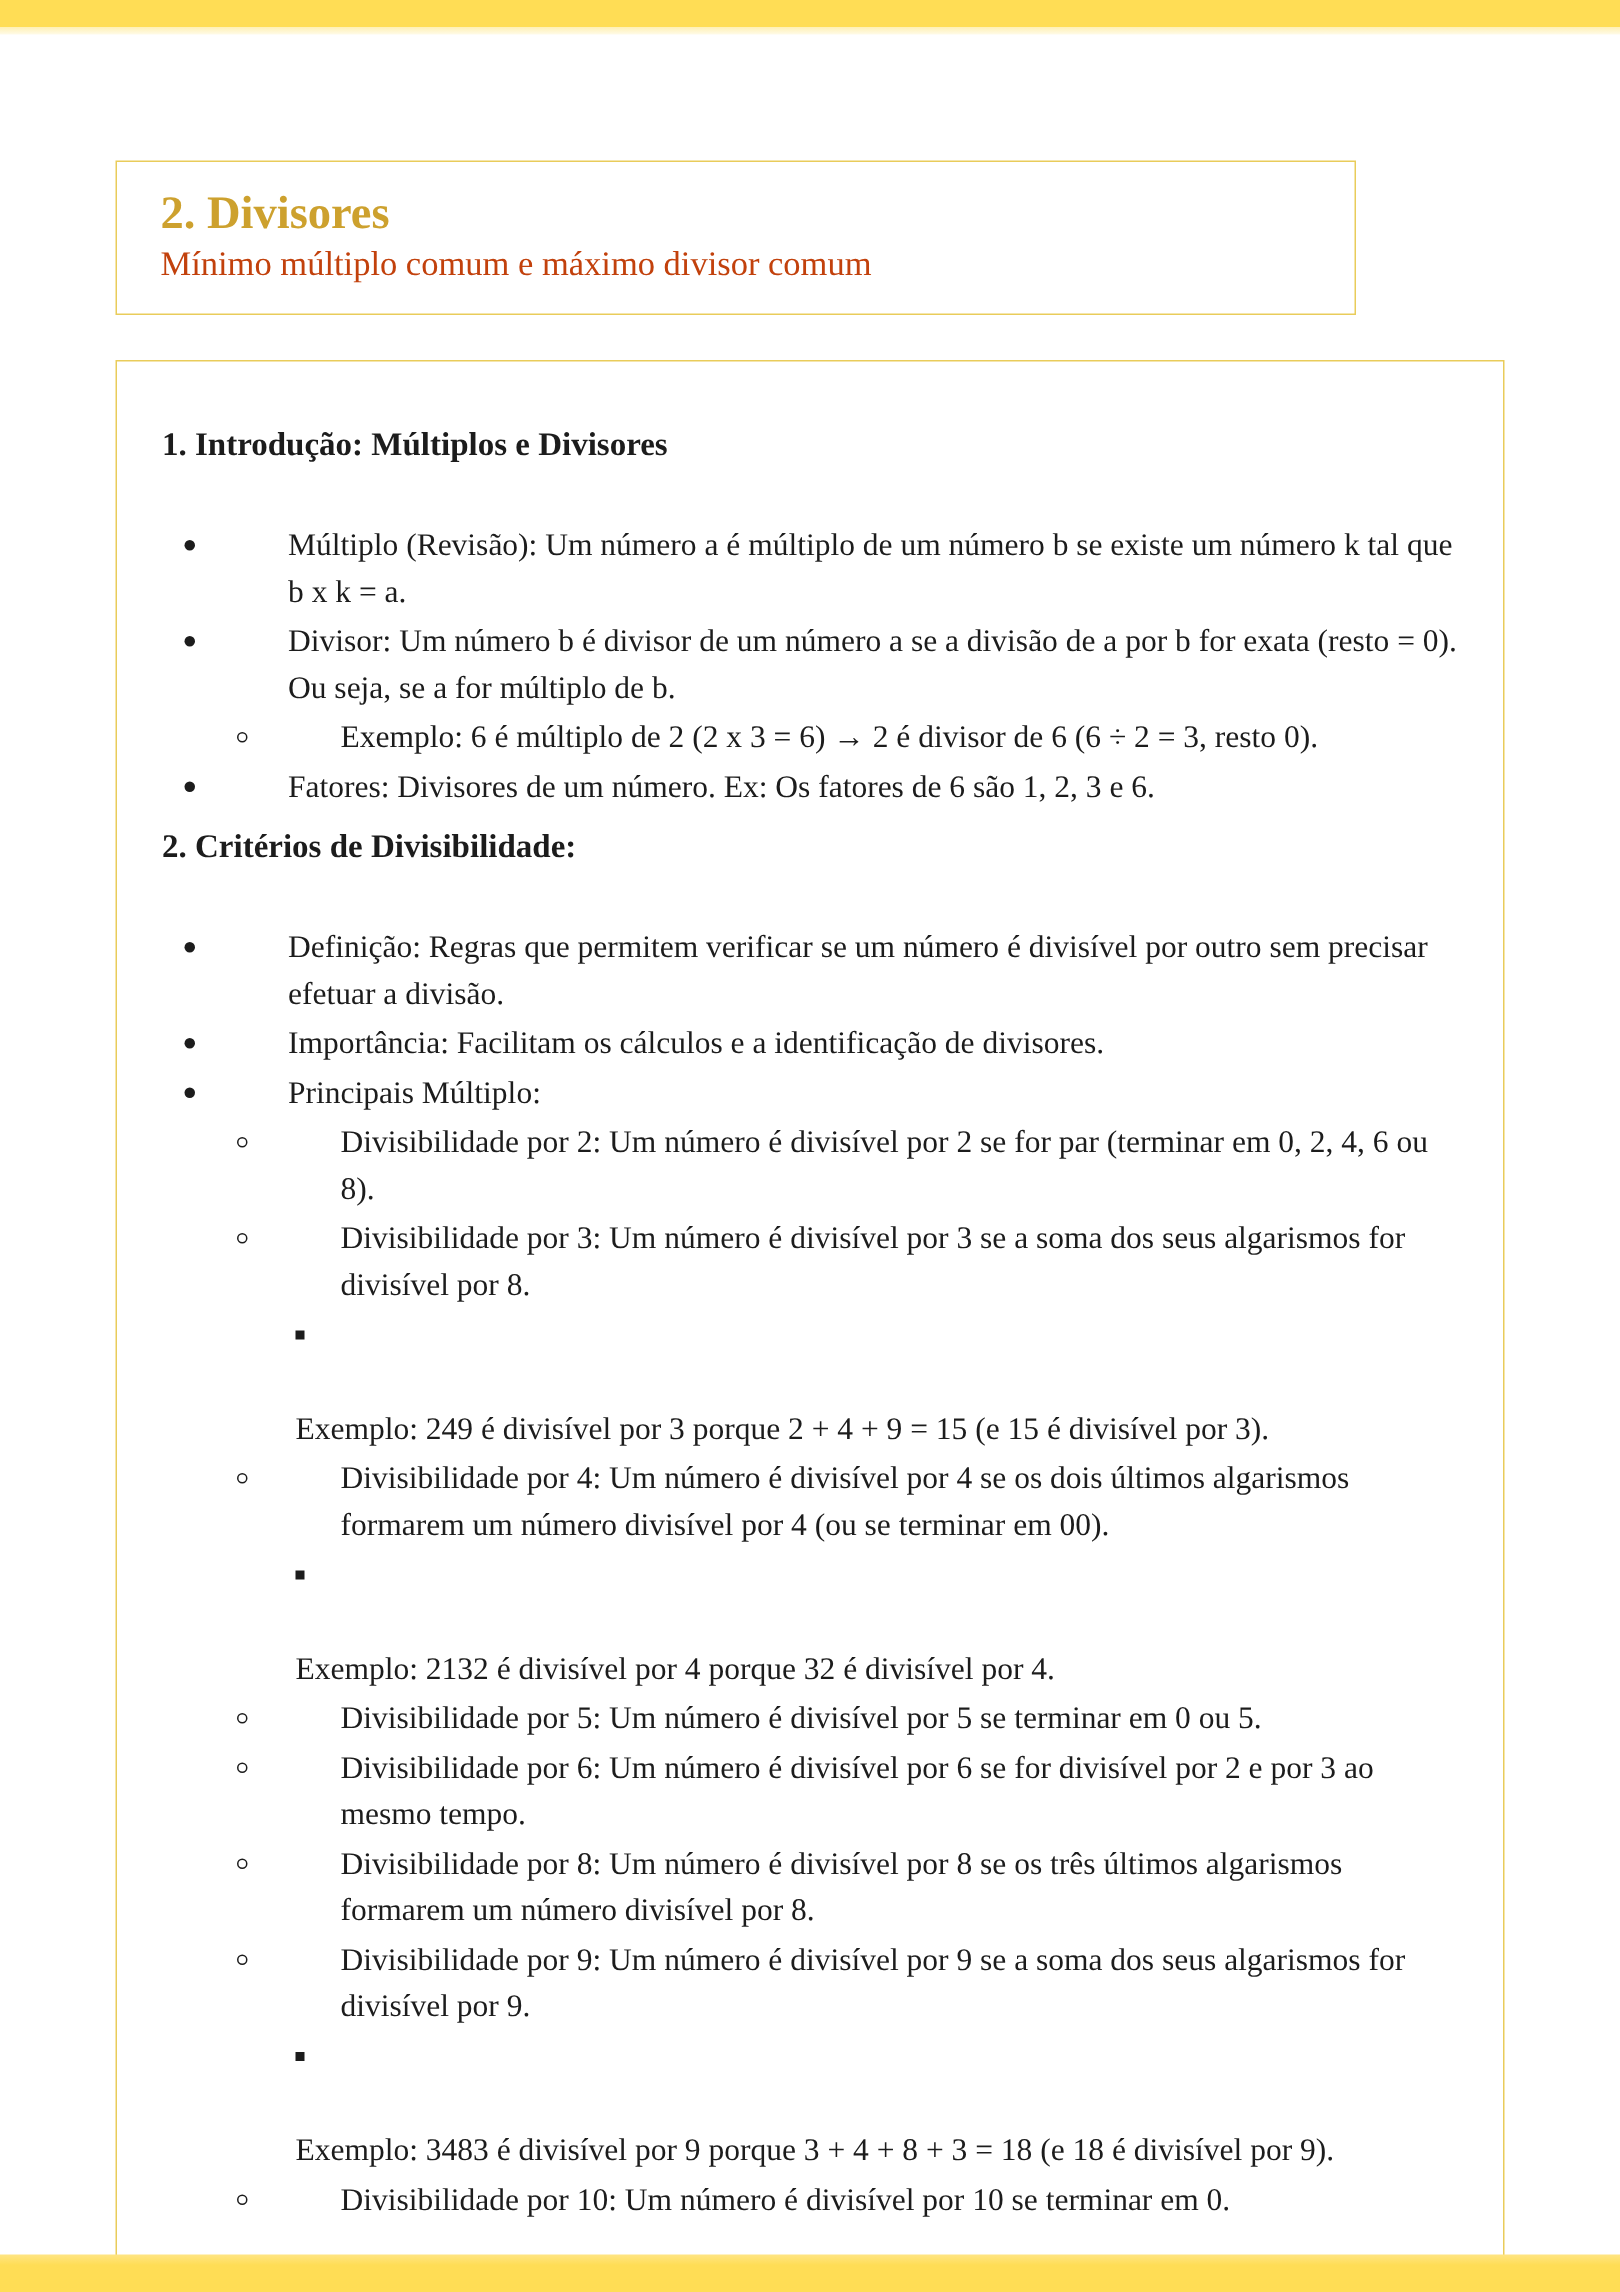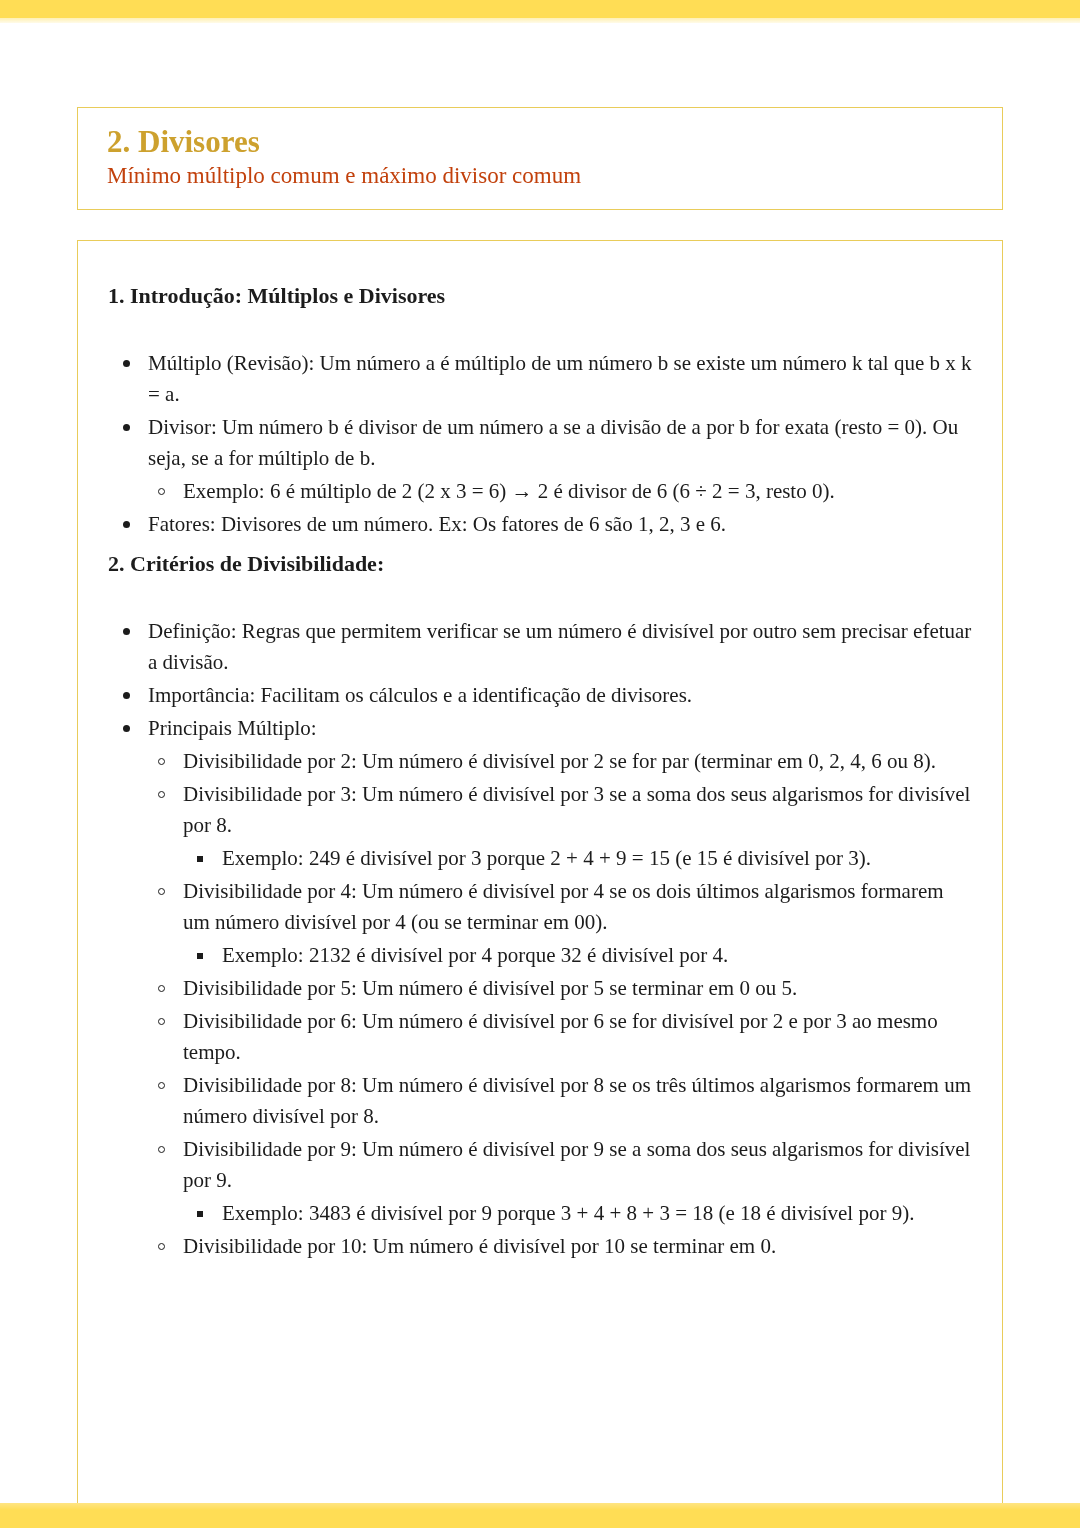--- a/index.html
+++ b/index.html
@@ -30,21 +30,21 @@
     left: 0; top: 1503px;
     width: 1080px; height: 25px;
     background: linear-gradient(to bottom,
       #ffe584 0px, #ffdd55 7px, #ffdd55 25px);
   }
 
   
   .title-box {
     position: absolute;
     left: 77px; top: 107px;
-    width: 926px; height: 103px;
+    width: 827px; height: 103px;
     box-sizing: border-box;
     border: 1px solid #e9cc5a;
     background: #ffffff;
     padding: 15px 28px 0 29px;
   }
   .doc-title {
     font-size: 31px;
     line-height: 38px;
     font-weight: bold;
     color: #cda12e;
@@ -73,24 +73,25 @@
     margin: 0 0 37px 0;
   }
 
   
   .li {
     display: flex;
     align-items: flex-start;
     margin: 0 0 2px 0;
     font-size: 21px;
     line-height: 31px;
+    gap: 44px;
   }
   .lvl1 { padding-left: 15px; }
   .lvl2 { padding-left: 50px; }
-  .lvl3 { padding-left: 89px; }
+  .lvl3 { padding-left: 89px; flex-direction: column; }
   .mk { flex: none; margin-top: 12px; margin-right: 18px; }
   .mk-dot {
     width: 7px; height: 7px;
     border-radius: 50%;
     background: #1c1c1c;
   }
   .mk-circle {
     width: 7px; height: 7px;
     box-sizing: border-box;
     border-radius: 50%;

